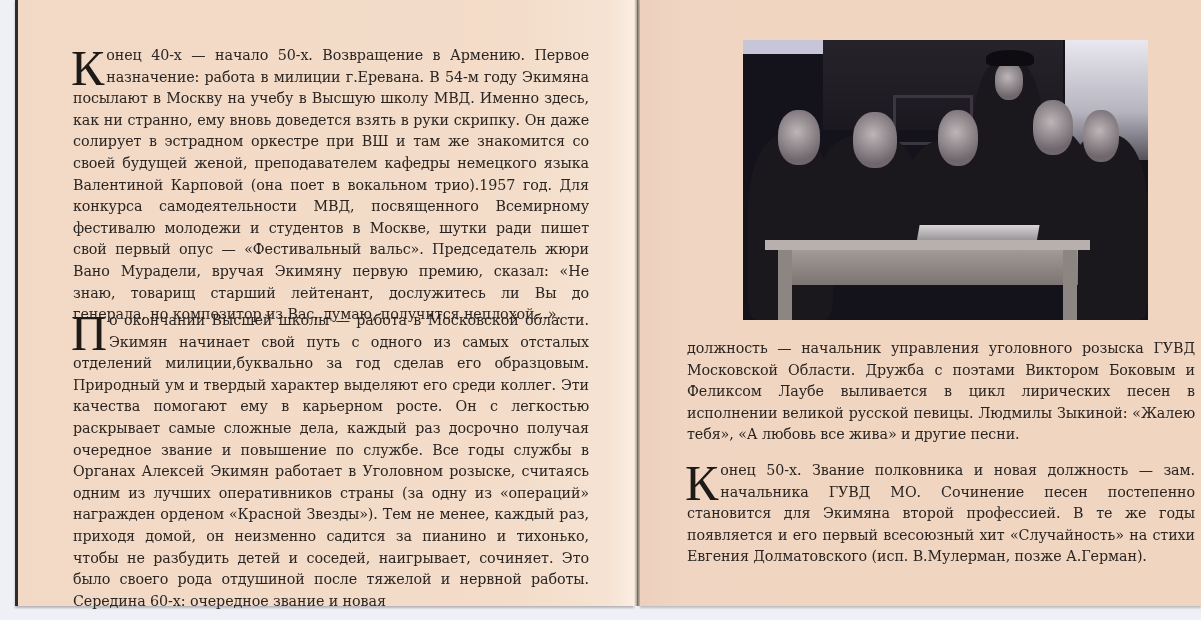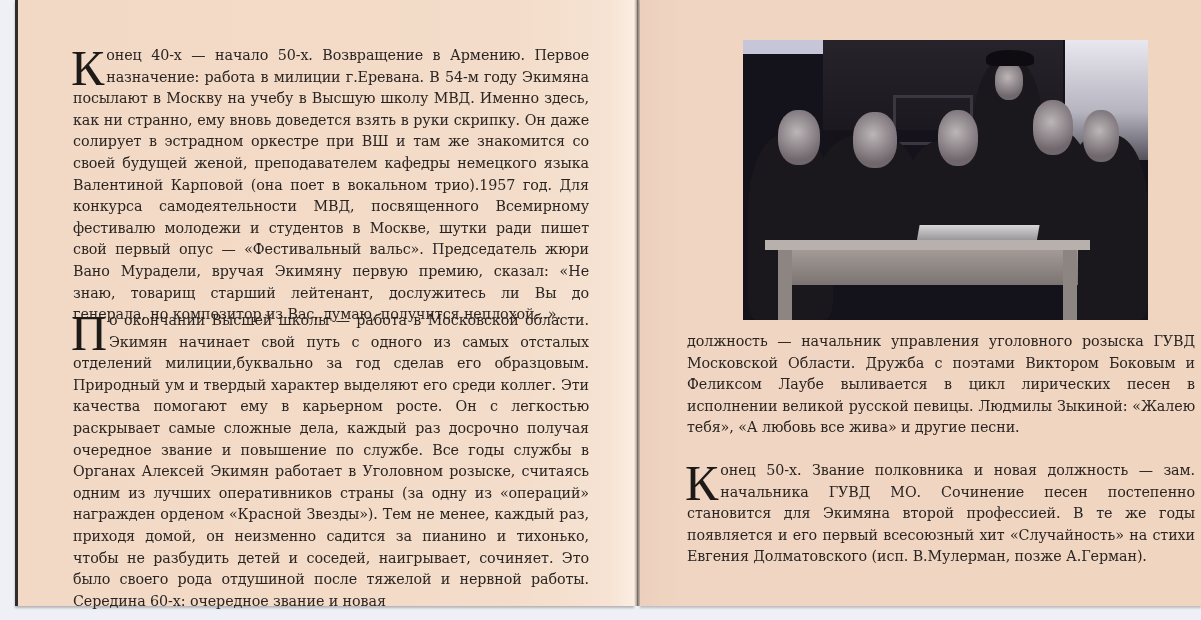--- a/index.html
+++ b/index.html
@@ -30,21 +30,21 @@
       text-align: justify;
     }
     .text-block p { margin: 0; }
     .dropcap {
       float: left; font-size: 50px; line-height: 40px;
       margin: 3px 2px 0 -2px; color: #1e1a18;
       font-family: "Liberation Serif", "DejaVu Serif", serif;
     }
     .left-1 { left: 73px; top: 45px; width: 516px; }
     .left-2 { left: 73px; top: 310px; width: 516px; }
-    .right-1 { left: 687px; top: 331px; width: 508px; }
+    .right-1 { left: 687px; top: 338px; width: 508px; }
     .right-2 { left: 687px; top: 460px; width: 508px; }
 
     .photo {
       position: absolute; left: 743px; top: 40px; width: 405px; height: 280px;
       background: #14121a; overflow: hidden;
     }
     .photo .wall-left { position:absolute; left:0; top:0; width:80px; height:14px; background:#c7c6d8; }
     .photo .window { position:absolute; left:322px; top:0; width:83px; height:120px;
       background: linear-gradient(180deg,#e9e8f0 0%, #b5b4bf 60%, #55525c 100%); }
     .photo .curtain { position:absolute; left:80px; top:0; width:240px; height:90px;

